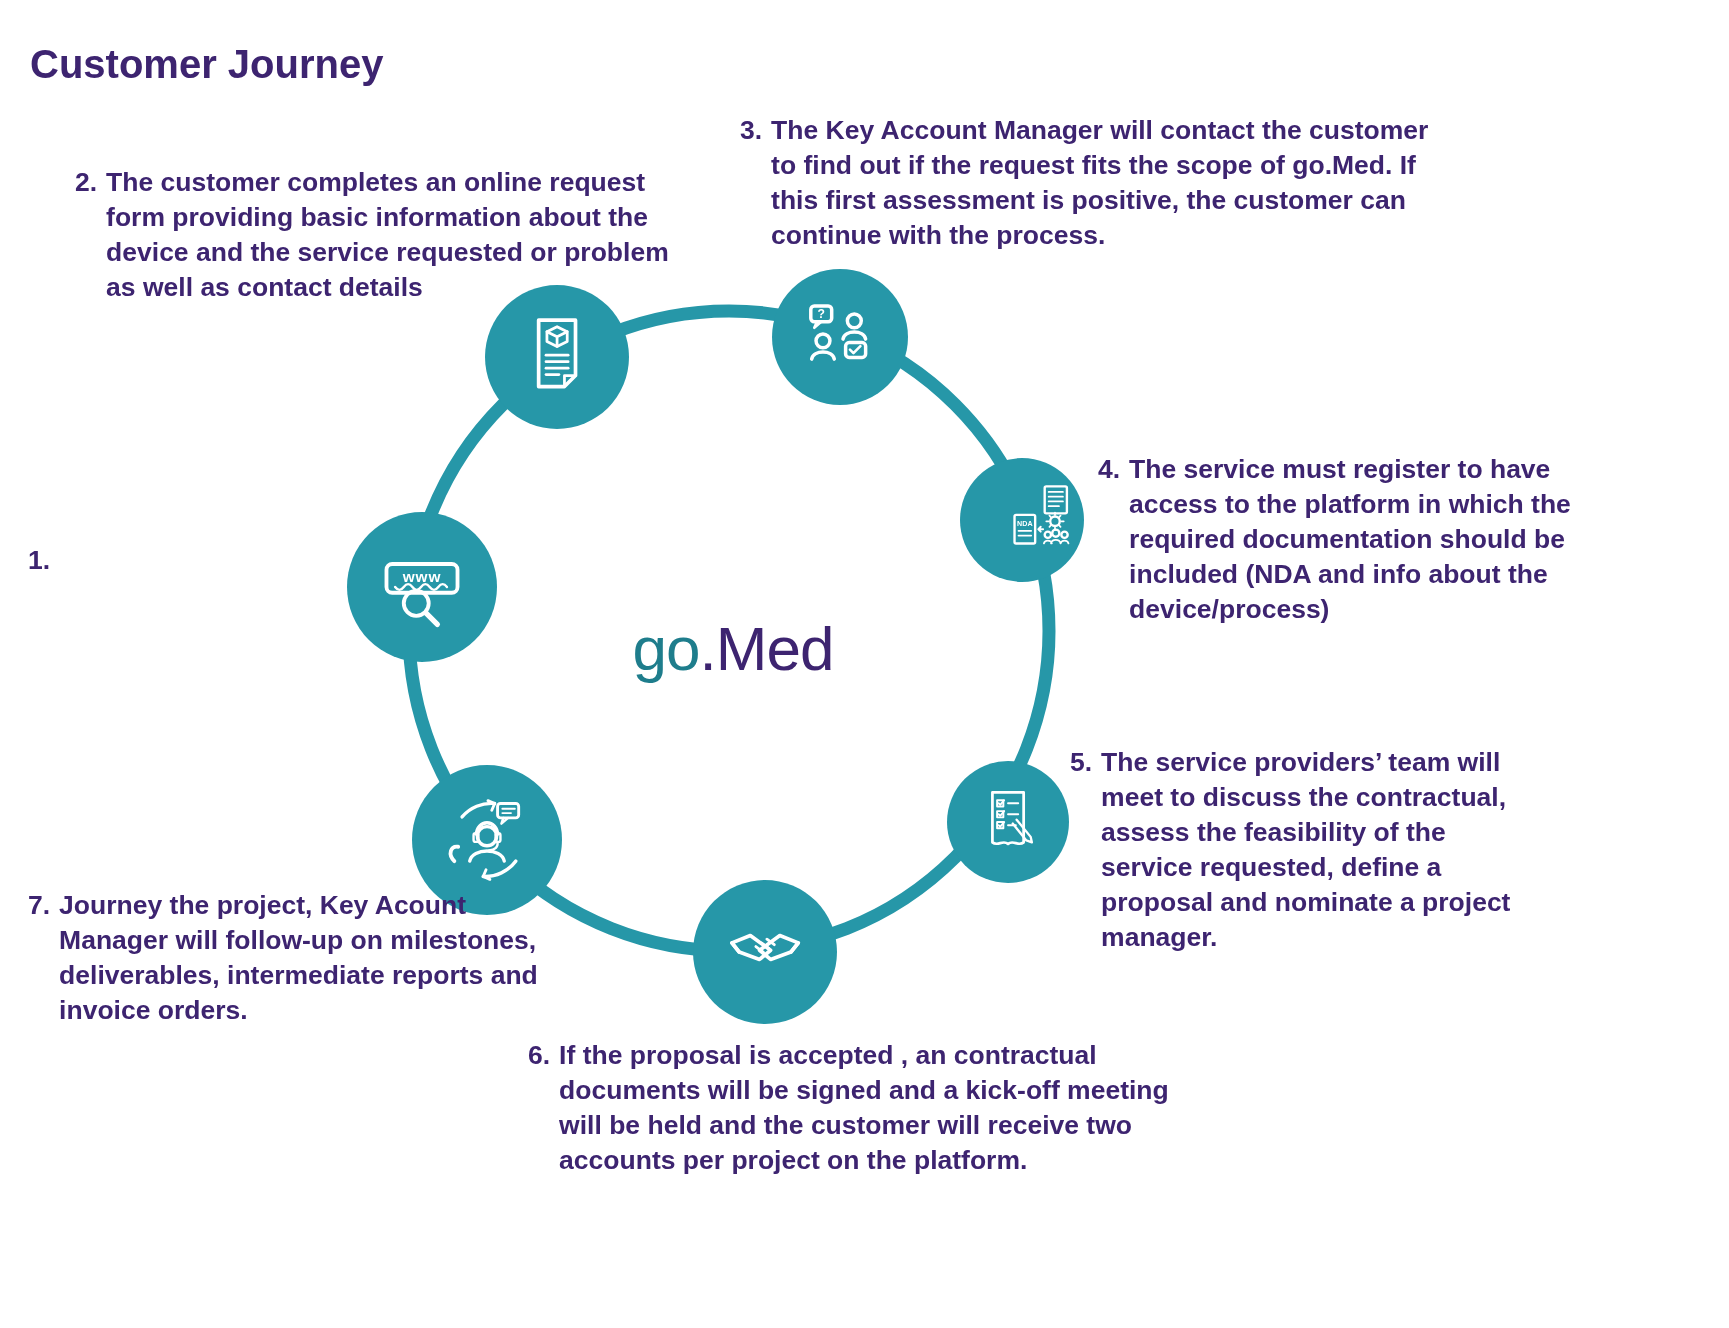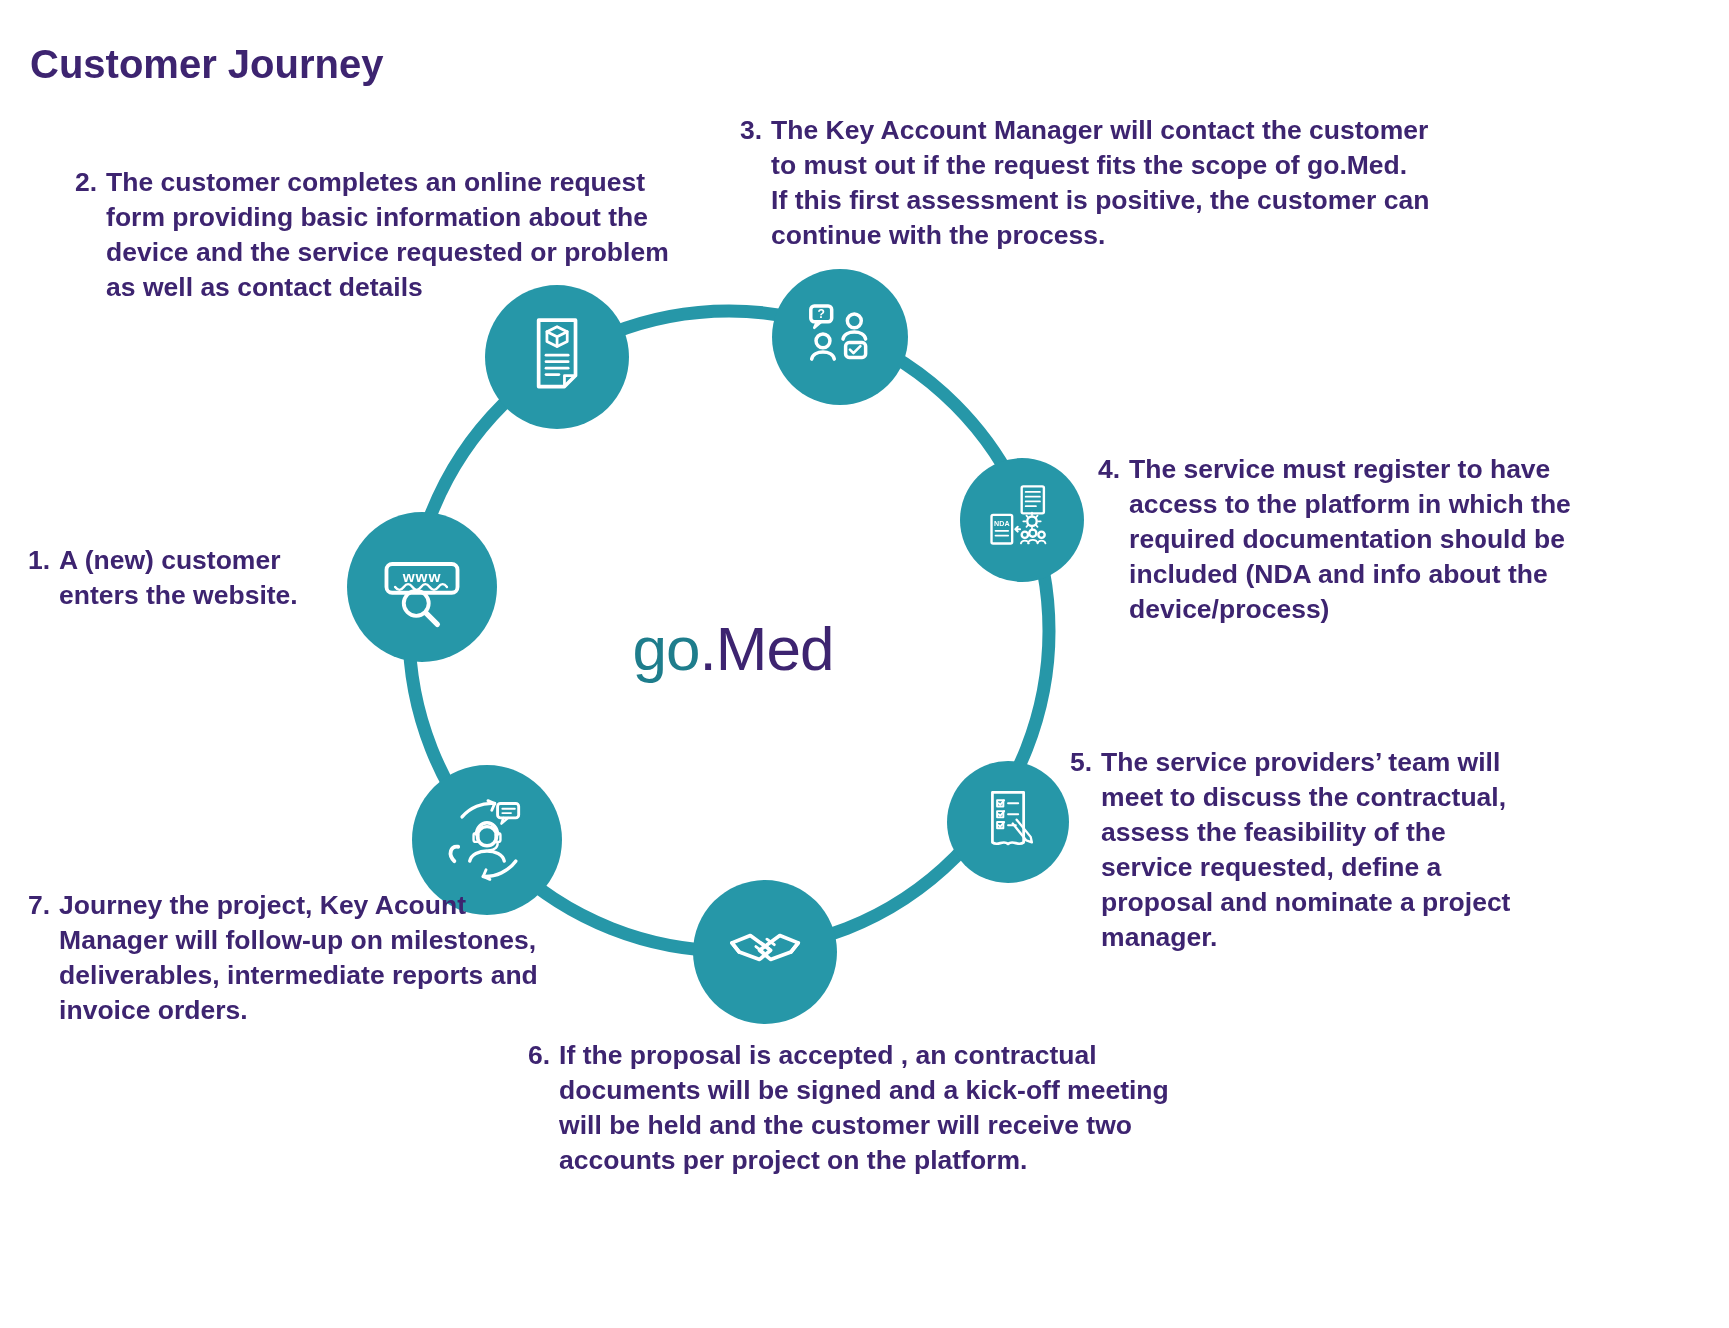--- a/index.html
+++ b/index.html
@@ -79,21 +79,21 @@
         <path d="M18,76 c2,-11 24,-11 26,0"></path>
         <circle cx="67" cy="32" r="8"></circle>
         <path d="M54,53 c2,-11 24,-11 26,0"></path>
         <rect x="57" y="57" width="23" height="17" rx="4"></rect>
         <path d="M62,65 l4,4 l8,-8" stroke-width="3"></path>
       </g>
       <text x="29" y="29" font-size="14" font-weight="bold" fill="#fff" text-anchor="middle">?</text>
     </svg>
   </div>
 
-  <div class="node" style="left:960px;top:458px;width:124px;height:124px;">
+  <div class="node" style="left:960px;top:458px;width:124px;height:124px;justify-content:flex-end;">
     <svg viewBox="0 0 100 100">
       <g stroke="#fff" fill="none" stroke-width="3" stroke-linecap="round" stroke-linejoin="round">
         <rect x="50" y="8" width="28" height="34" rx="2"></rect>
         <line x1="55" y1="15" x2="73" y2="15" stroke-width="2.2"></line>
         <line x1="55" y1="21" x2="73" y2="21" stroke-width="2.2"></line>
         <line x1="55" y1="27" x2="73" y2="27" stroke-width="2.2"></line>
         <line x1="55" y1="33" x2="68" y2="33" stroke-width="2.2"></line>
         <rect x="12" y="44" width="26" height="36" rx="2"></rect>
         <line x1="17" y1="64" x2="33" y2="64" stroke-width="2.2"></line>
         <line x1="17" y1="70" x2="33" y2="70" stroke-width="2.2"></line>
@@ -160,31 +160,30 @@
       </g>
     </svg>
   </div>
 
   <div class="logo">
     <span class="go">go</span><span class="dot">.</span><span class="med">Med</span>
   </div>
 
   <div class="step" style="left:28px;top:543px;width:300px;">
     <span class="num">1.</span>
-    <span class="txt">A (new) customer enters the website.</span>
   </div>
 
   <div class="step" style="left:75px;top:165px;width:612px;">
     <span class="num">2.</span>
     <span class="txt">The customer completes an online request form providing basic information about the device and the service requested or problem as well as contact details</span>
   </div>
 
   <div class="step" style="left:740px;top:113px;width:690px;">
     <span class="num">3.</span>
-    <span class="txt">The Key Account Manager will contact the customer to must out if the request fits the scope of go.Med. If this first assessment is positive, the customer can continue with the process.</span>
+    <span class="txt">The Key Account Manager will contact the customer to find out if the request fits the scope of go.Med. If this first assessment is positive, the customer can continue with the process.</span>
   </div>
 
   <div class="step" style="left:1098px;top:452px;width:482px;">
     <span class="num">4.</span>
     <span class="txt">The service must register to have access to the platform in which the required documentation should be included (NDA and info about the device/process)</span>
   </div>
 
   <div class="step" style="left:1070px;top:745px;width:462px;">
     <span class="num">5.</span>
     <span class="txt">The service providers’ team will meet to discuss the contractual, assess the feasibility of the service requested, define a proposal and nominate a project manager.</span>

